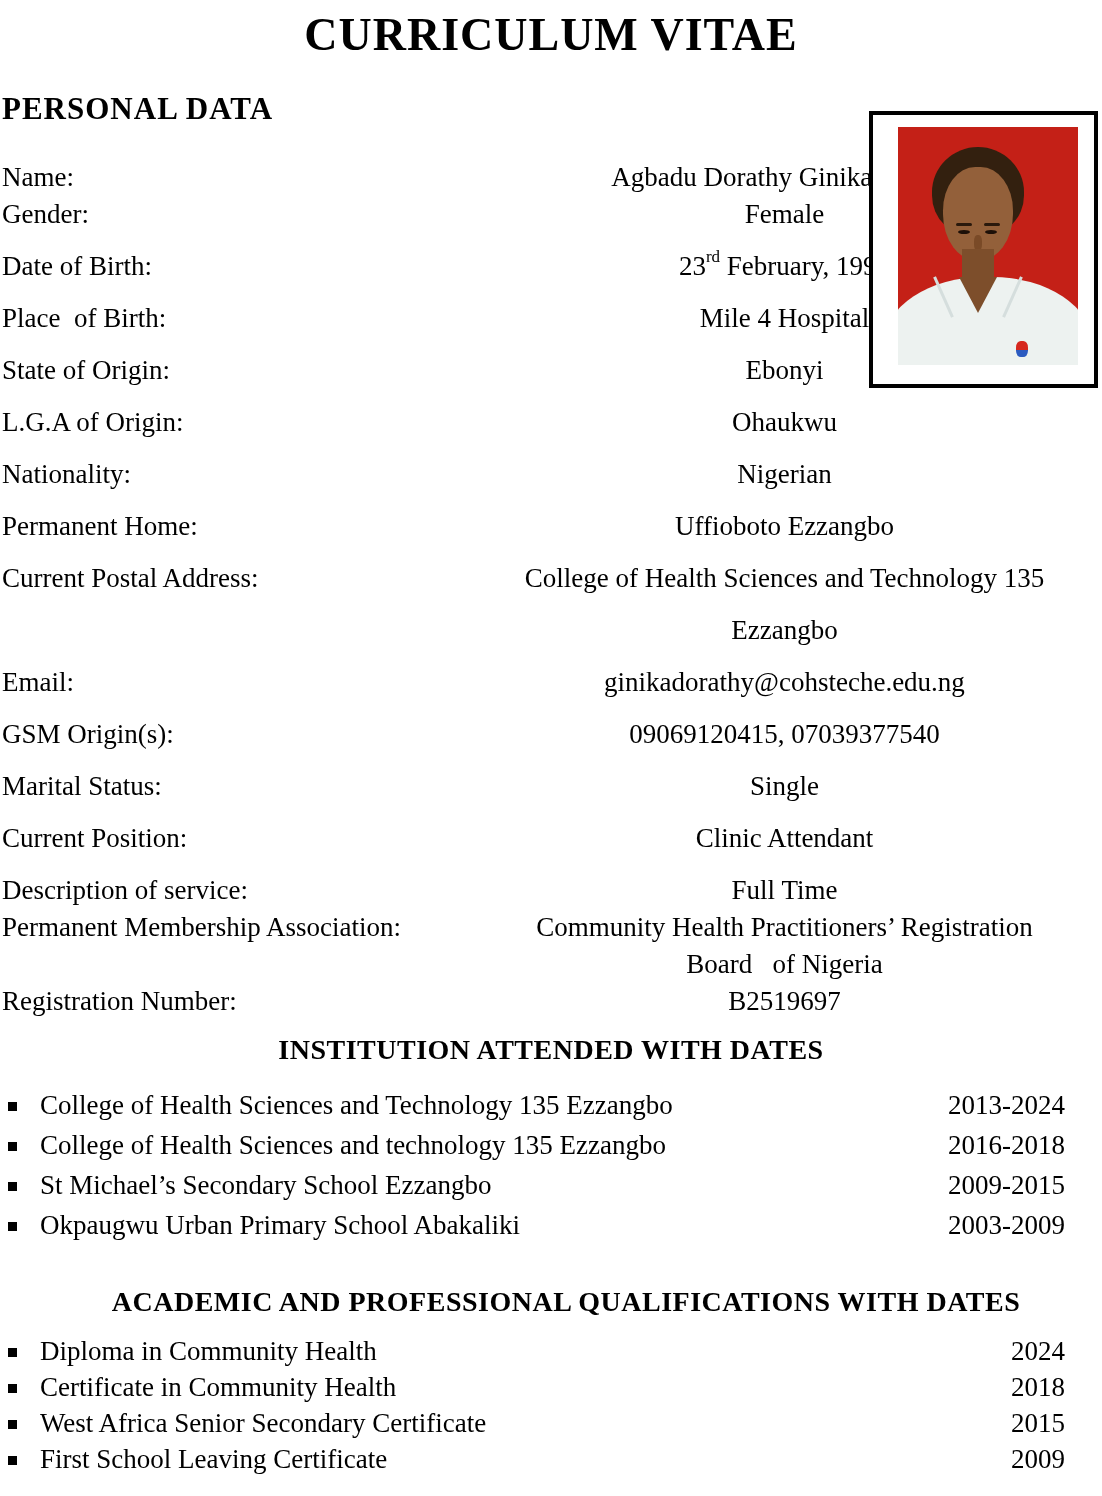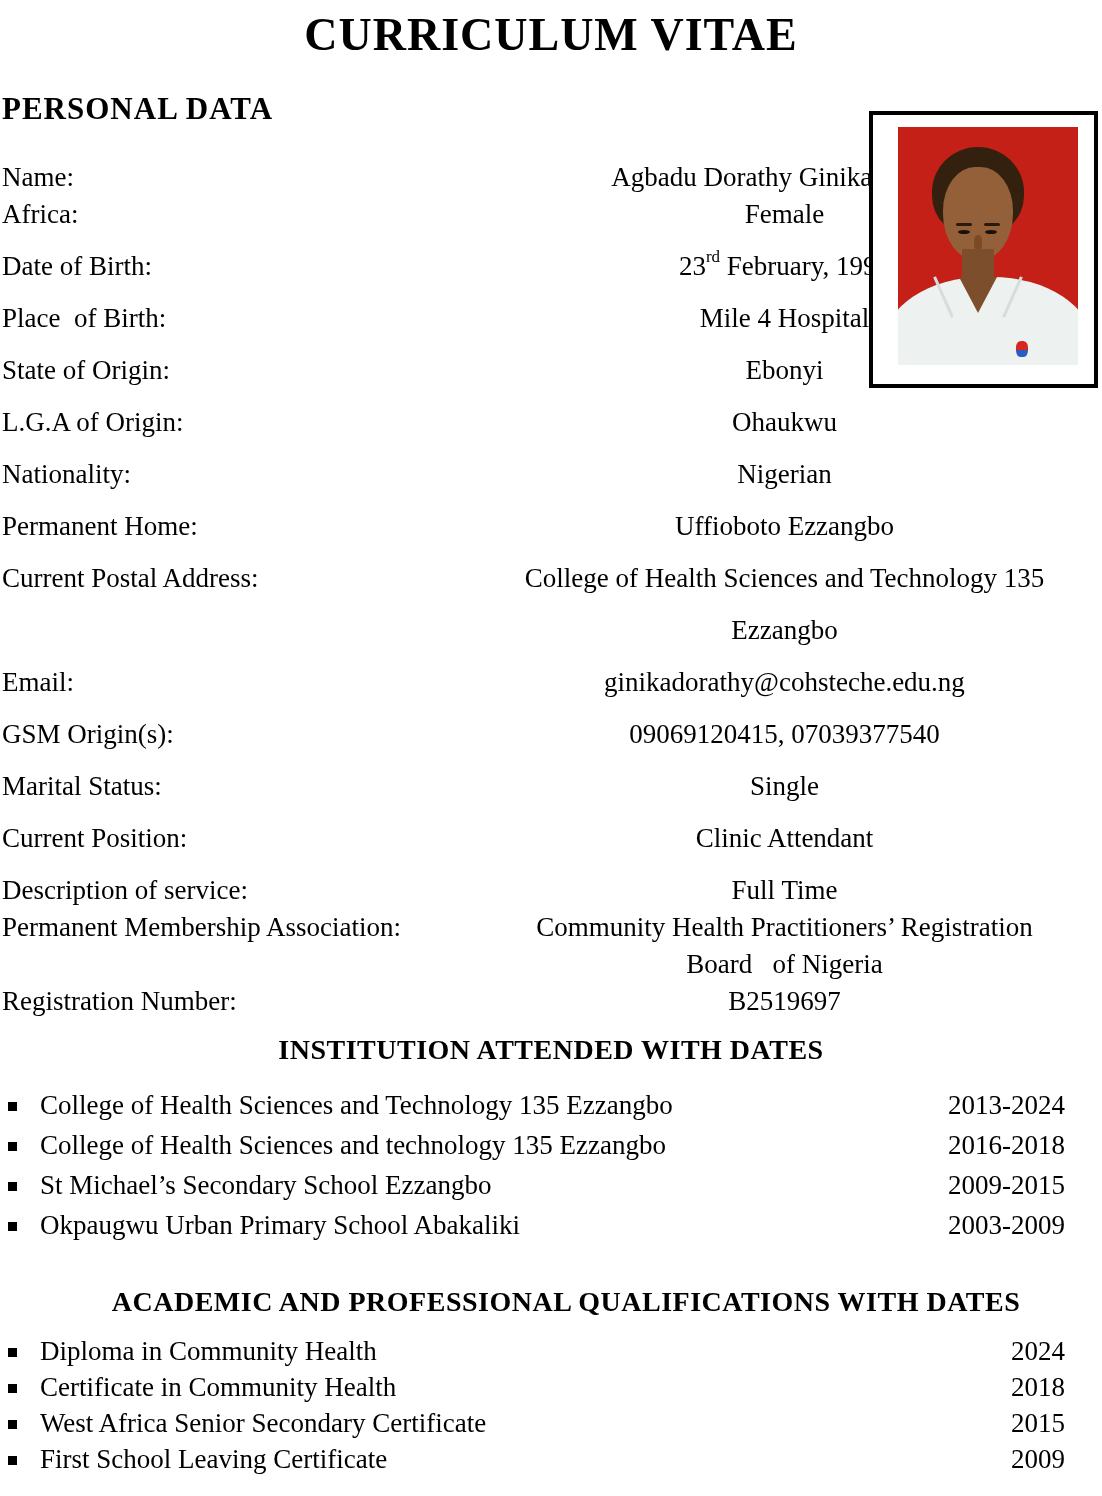--- a/index.html
+++ b/index.html
@@ -133,21 +133,21 @@
   <h2 class="personal-heading">PERSONAL DATA</h2>
 
   <div class="rows">
 
     <div class="row tight">
       <div class="label">Name:</div>
       <div class="value">Agbadu Dorathy Ginikachukwu</div>
     </div>
 
     <div class="row">
-      <div class="label">Africa:</div>
+      <div class="label">Gender:</div>
       <div class="value">Female</div>
     </div>
 
     <div class="row">
       <div class="label">Date of Birth:</div>
       <div class="value"><span>23</span><sup class="ord">rd</sup><span> February, 1995</span></div>
     </div>
 
     <div class="row">
       <div class="label">Place  of Birth:</div>

